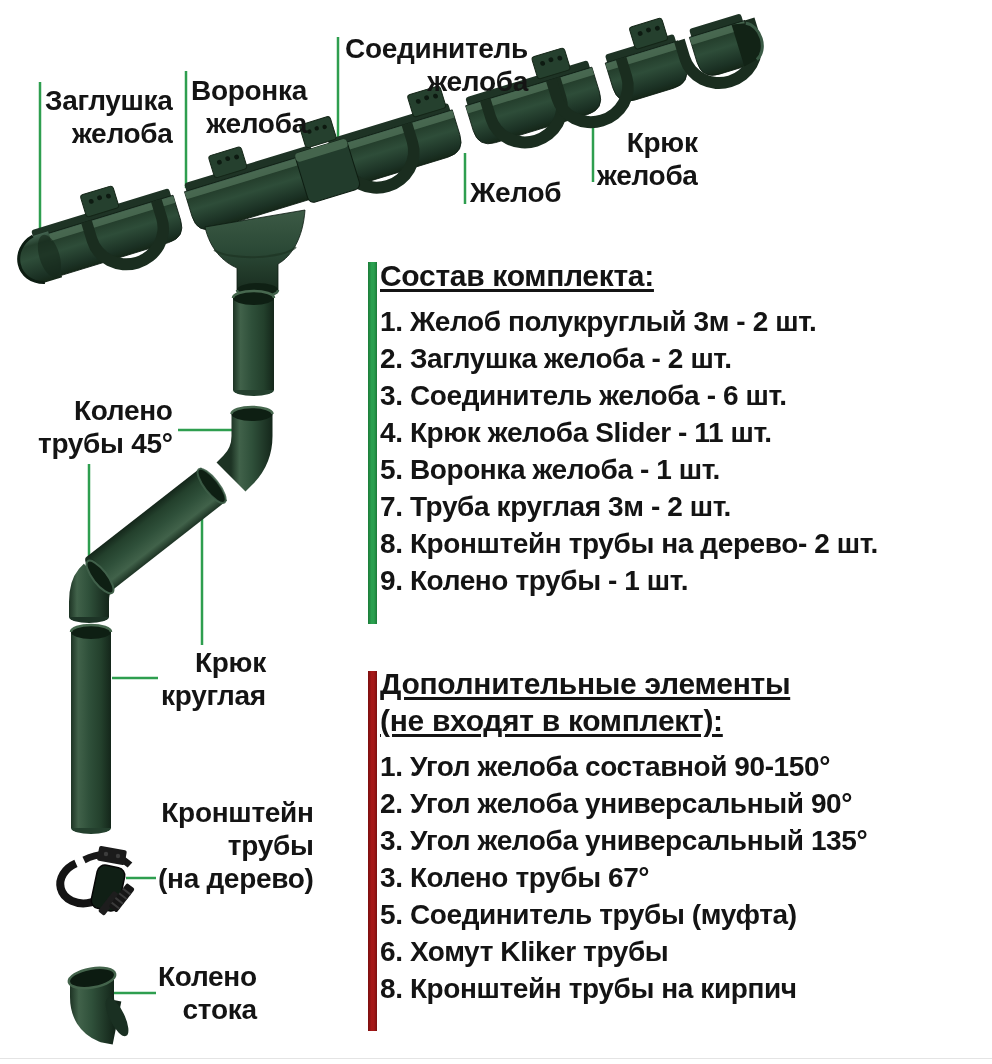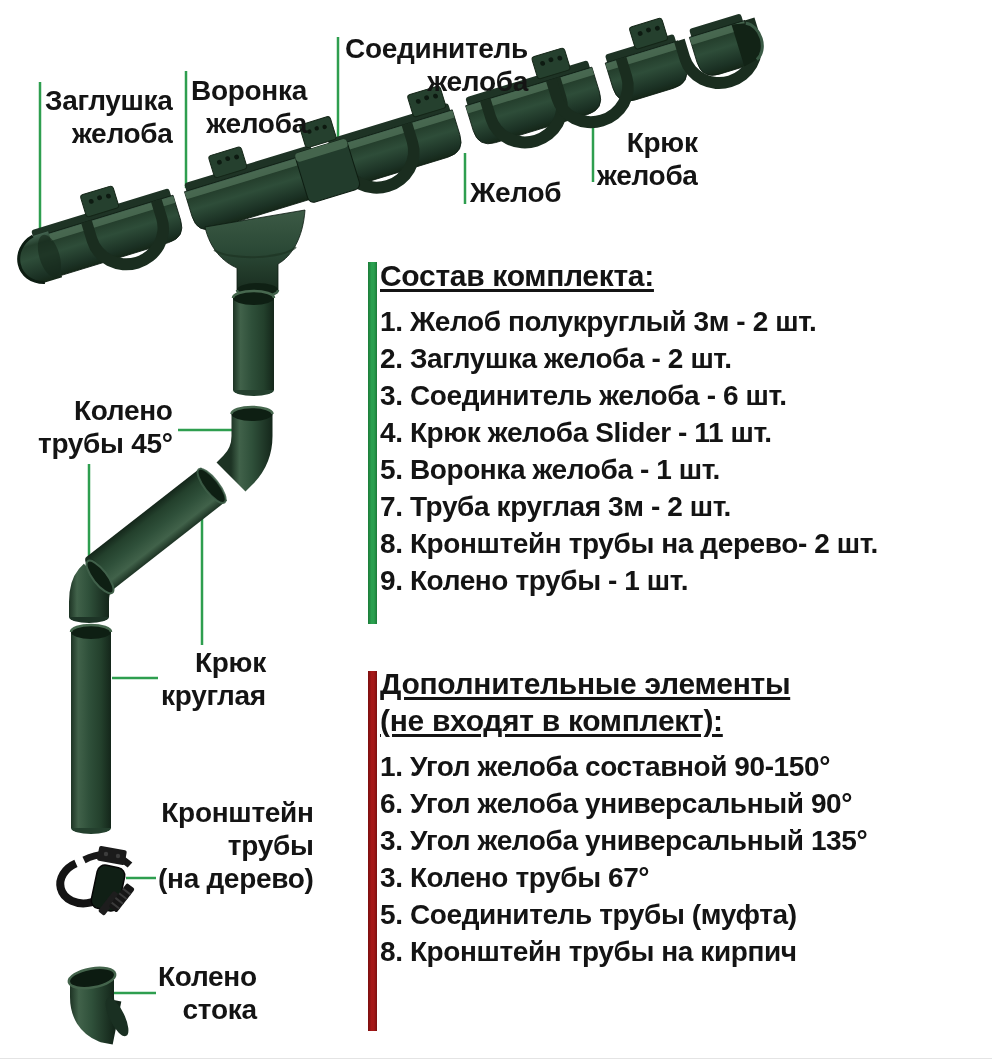--- a/index.html
+++ b/index.html
@@ -279,20 +279,21 @@
     <div class="li">7. Труба круглая 3м - 2 шт.</div>
     <div class="li">8. Кронштейн трубы на дерево- 2 шт.</div>
     <div class="li">9. Колено трубы - 1 шт.</div>
   </section>
 
   <div class="bar red"></div>
   <section class="list" style="top:666px">
     <h2 class="title">Дополнительные элементы
 (не входят в комплект):</h2>
     <div class="li">1. Угол желоба составной 90-150°</div>
-    <div class="li">6. Угол желоба универсальный 90°</div>
+    <div class="li">2. Угол желоба универсальный 90°</div>
     <div class="li">3. Угол желоба универсальный 135°</div>
     <div class="li">3. Колено трубы 67°</div>
     <div class="li">5. Соединитель трубы (муфта)</div>
+    <div class="li">6. Хомут Kliker трубы</div>
     <div class="li">8. Кронштейн трубы на кирпич</div>
   </section>
 
 </div>
 
 </body></html>

